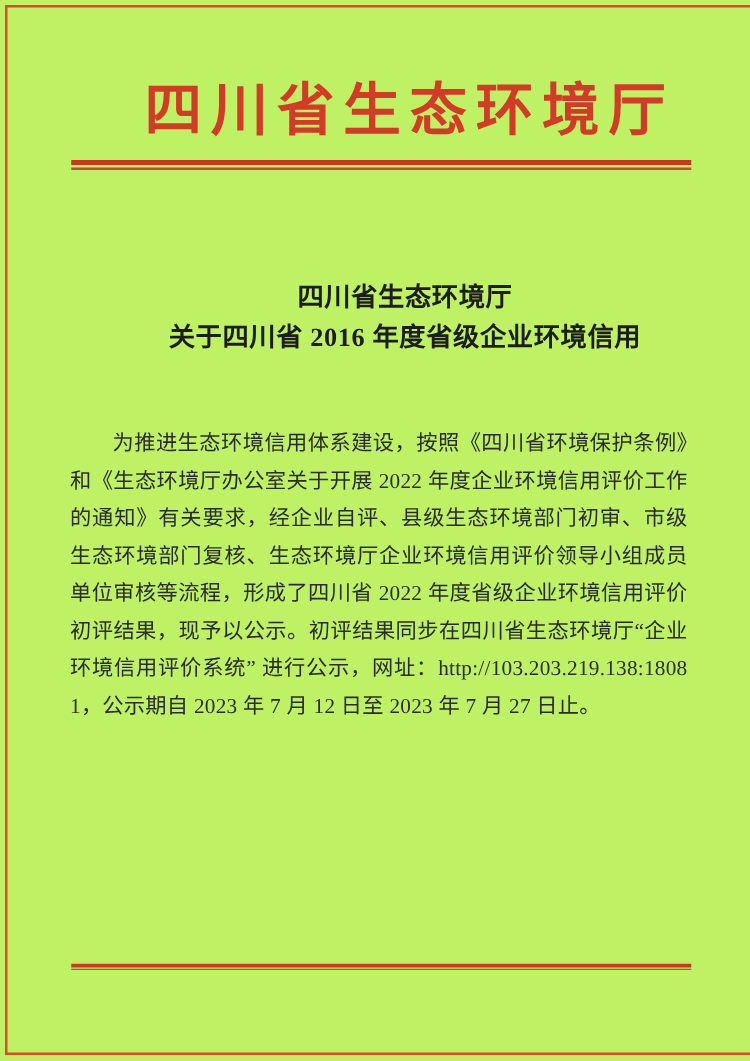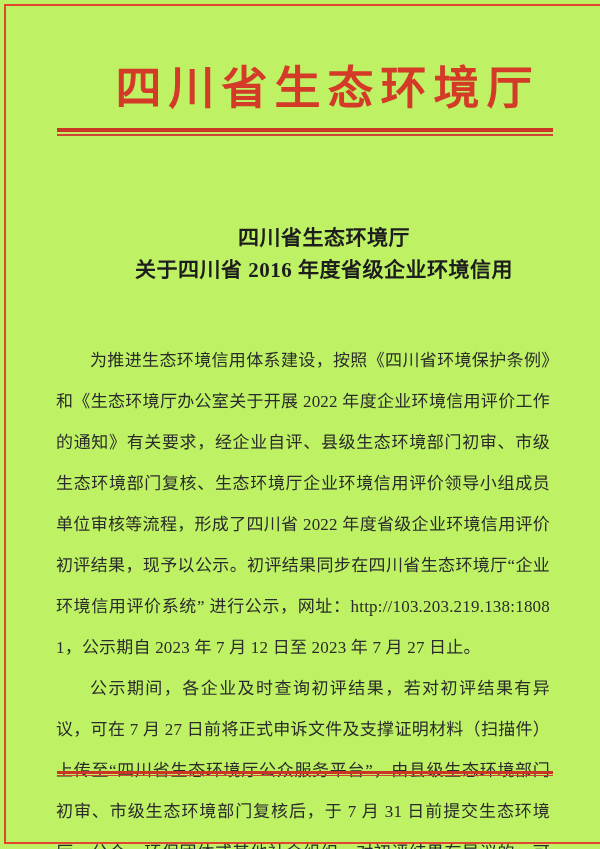--- a/index.html
+++ b/index.html
@@ -78,21 +78,21 @@
   .doc-body {
     position: absolute;
     top: 340px;
     left: 56px;
     width: 494px;
     color: #2b2b2b;
   }
   .body-paragraph {
     margin: 0;
     font-size: 17px;
-    line-height: 41px;
+    line-height: 30px;
     text-align: justify;
     text-indent: 2em;
     letter-spacing: 0.2px;
     word-break: break-all;
     font-family: Liberation Serif, serif;
   }
 </style>
 </head>
 <body>
 
@@ -109,21 +109,20 @@
     <div class="rule-thin"></div>
   </div>
 
   <div class="doc-title">
     <div class="title-line">四川省生态环境厅</div>
     <div class="title-line">关于四川省 2016 年度省级企业环境信用</div>
   </div>
 
   <div class="doc-body">
     <p class="body-paragraph">为推进生态环境信用体系建设，按照《四川省环境保护条例》和《生态环境厅办公室关于开展 2022 年度企业环境信用评价工作的通知》有关要求，经企业自评、县级生态环境部门初审、市级生态环境部门复核、生态环境厅企业环境信用评价领导小组成员单位审核等流程，形成了四川省 2022 年度省级企业环境信用评价初评结果，现予以公示。初评结果同步在四川省生态环境厅“企业环境信用评价系统” 进行公示，网址：http://103.203.219.138:18081，公示期自 2023 年 7 月 12 日至 2023 年 7 月 27 日止。</p>
-    <p class="body-paragraph">公示期间，各企业及时查询初评结果，若对初评结果有异议，可在 7 月 27 日前将正式申诉文件及支撑证明材料（扫描件）上传至“四川省生态环境厅公众服务平台”，由县级生态环境部门初审、市级生态环境部门复核后，于 7 月 31 日前提交生态环境厅。公众、环保团体或其他社会组织，对初评结果有异议的，可在公示期满前将相关材料或证据反馈生态环境厅，并提供联系人</p>
   </div>
 
   <div class="rule footer-rule">
     <div class="rule-thick"></div>
     <div class="rule-thin"></div>
   </div>
 
 </div>
 
 </body></html>

